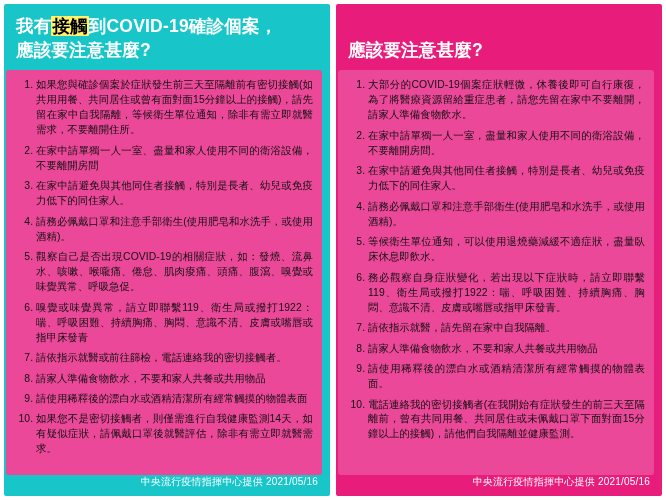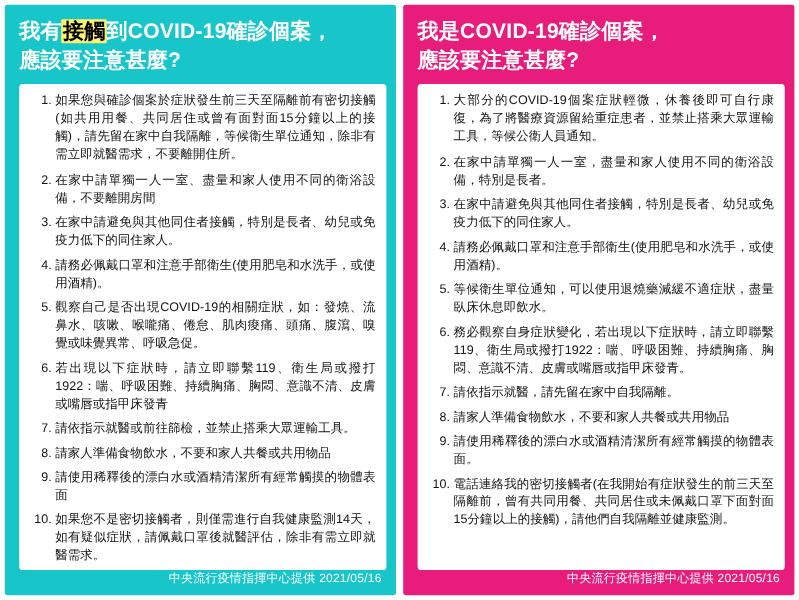--- a/index.html
+++ b/index.html
@@ -40,22 +40,22 @@
     letter-spacing: 0.2px;
   }
   .panel-title .hl {
     background: #fff36b;
     color: #000000;
     padding: 0 1px;
     border-radius: 1px;
   }
 
   .card {
-    background: #ffffff;
-    margin: 2px 8px 0 12px;
+    background: #ec4899;
+    margin: 2px 8px 0 2px;
     border-radius: 3px;
     flex: 1;
     padding: 8px 9px 6px 9px;
     overflow: hidden;
   }
   ol {
     margin: 0;
     padding-left: 21px;
     list-style-position: outside;
   }
@@ -91,41 +91,41 @@
       <span>我有</span><span class="hl">接觸</span><span>到COVID-19確診個案，</span><br>
       <span>應該要注意甚麼?</span>
     </div>
     <div class="card">
       <ol>
         <li>如果您與確診個案於症狀發生前三天至隔離前有密切接觸(如共用用餐、共同居住或曾有面對面15分鐘以上的接觸)，請先留在家中自我隔離，等候衛生單位通知，除非有需立即就醫需求，不要離開住所。</li>
         <li>在家中請單獨一人一室、盡量和家人使用不同的衛浴設備，不要離開房間</li>
         <li>在家中請避免與其他同住者接觸，特別是長者、幼兒或免疫力低下的同住家人。</li>
         <li>請務必佩戴口罩和注意手部衛生(使用肥皂和水洗手，或使用酒精)。</li>
         <li>觀察自己是否出現COVID-19的相關症狀，如：發燒、流鼻水、咳嗽、喉嚨痛、倦怠、肌肉痠痛、頭痛、腹瀉、嗅覺或味覺異常、呼吸急促。</li>
-        <li>若出現以下症狀時，請立即聯繫119、衛生局或撥打1922：喘、呼吸困難、持續胸痛、胸悶、意識不清、皮膚或嘴唇或指甲床發青</li>
-        <li>請依指示就醫或前往篩檢，並禁止搭乘大眾運輸工具。</li>
+        <li>嗅覺或味覺異常，請立即聯繫119、衛生局或撥打1922：喘、呼吸困難、持續胸痛、胸悶、意識不清、皮膚或嘴唇或指甲床發青</li>
+        <li>請依指示就醫或前往篩檢，電話連絡我的密切接觸者。</li>
         <li>請家人準備食物飲水，不要和家人共餐或共用物品</li>
         <li>請使用稀釋後的漂白水或酒精清潔所有經常觸摸的物體表面</li>
         <li>如果您不是密切接觸者，則僅需進行自我健康監測14天，如有疑似症狀，請佩戴口罩後就醫評估，除非有需立即就醫需求。</li>
       </ol>
     </div>
     <div class="footer">
       <span>中央流行疫情指揮中心提供 2021/05/16</span>
     </div>
   </div>
 
   <div class="panel pink">
     <div class="panel-title">
-      <span>我是COVID-19確診個案，</span><br>
+      <br>
       <span>應該要注意甚麼?</span>
     </div>
     <div class="card">
       <ol>
-        <li>大部分的COVID-19個案症狀輕微，休養後即可自行康復，為了將醫療資源留給重症患者，並禁止搭乘大眾運輸工具，等候公衛人員通知。</li>
-        <li>在家中請單獨一人一室，盡量和家人使用不同的衛浴設備，特別是長者。</li>
+        <li>大部分的COVID-19個案症狀輕微，休養後即可自行康復，為了將醫療資源留給重症患者，請您先留在家中不要離開，請家人準備食物飲水。</li>
+        <li>在家中請單獨一人一室，盡量和家人使用不同的衛浴設備，不要離開房間。</li>
         <li>在家中請避免與其他同住者接觸，特別是長者、幼兒或免疫力低下的同住家人。</li>
         <li>請務必佩戴口罩和注意手部衛生(使用肥皂和水洗手，或使用酒精)。</li>
         <li>等候衛生單位通知，可以使用退燒藥減緩不適症狀，盡量臥床休息即飲水。</li>
         <li>務必觀察自身症狀變化，若出現以下症狀時，請立即聯繫119、衛生局或撥打1922：喘、呼吸困難、持續胸痛、胸悶、意識不清、皮膚或嘴唇或指甲床發青。</li>
         <li>請依指示就醫，請先留在家中自我隔離。</li>
         <li>請家人準備食物飲水，不要和家人共餐或共用物品</li>
         <li>請使用稀釋後的漂白水或酒精清潔所有經常觸摸的物體表面。</li>
         <li>電話連絡我的密切接觸者(在我開始有症狀發生的前三天至隔離前，曾有共同用餐、共同居住或未佩戴口罩下面對面15分鐘以上的接觸)，請他們自我隔離並健康監測。</li>
       </ol>
     </div>

